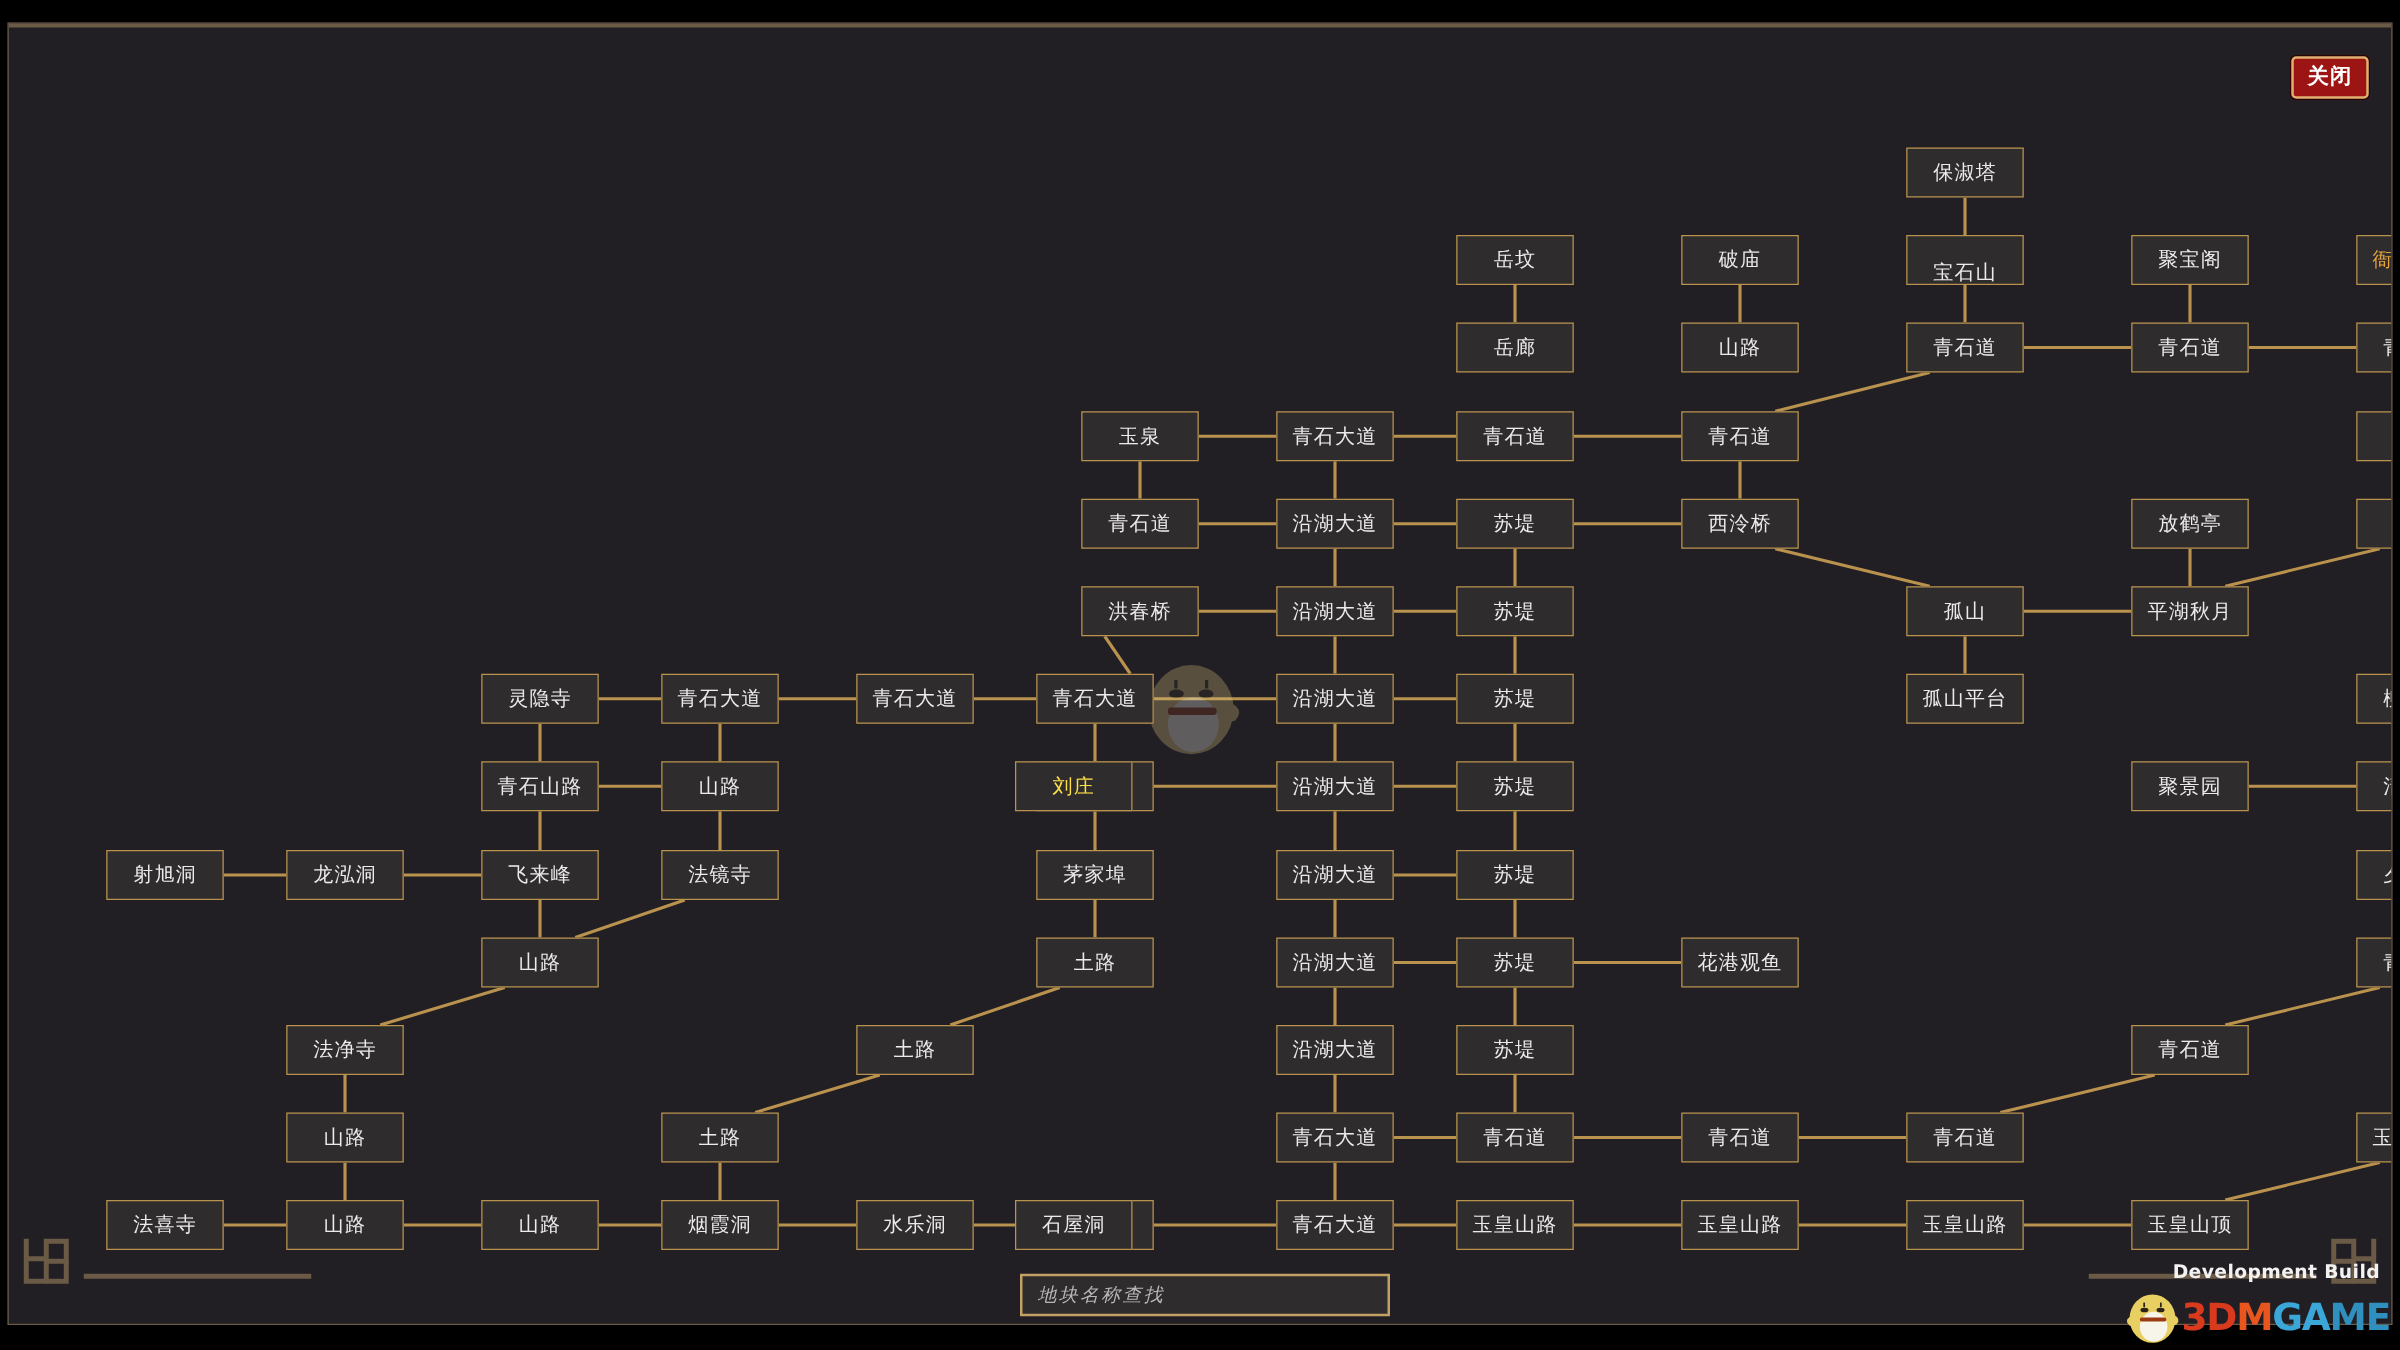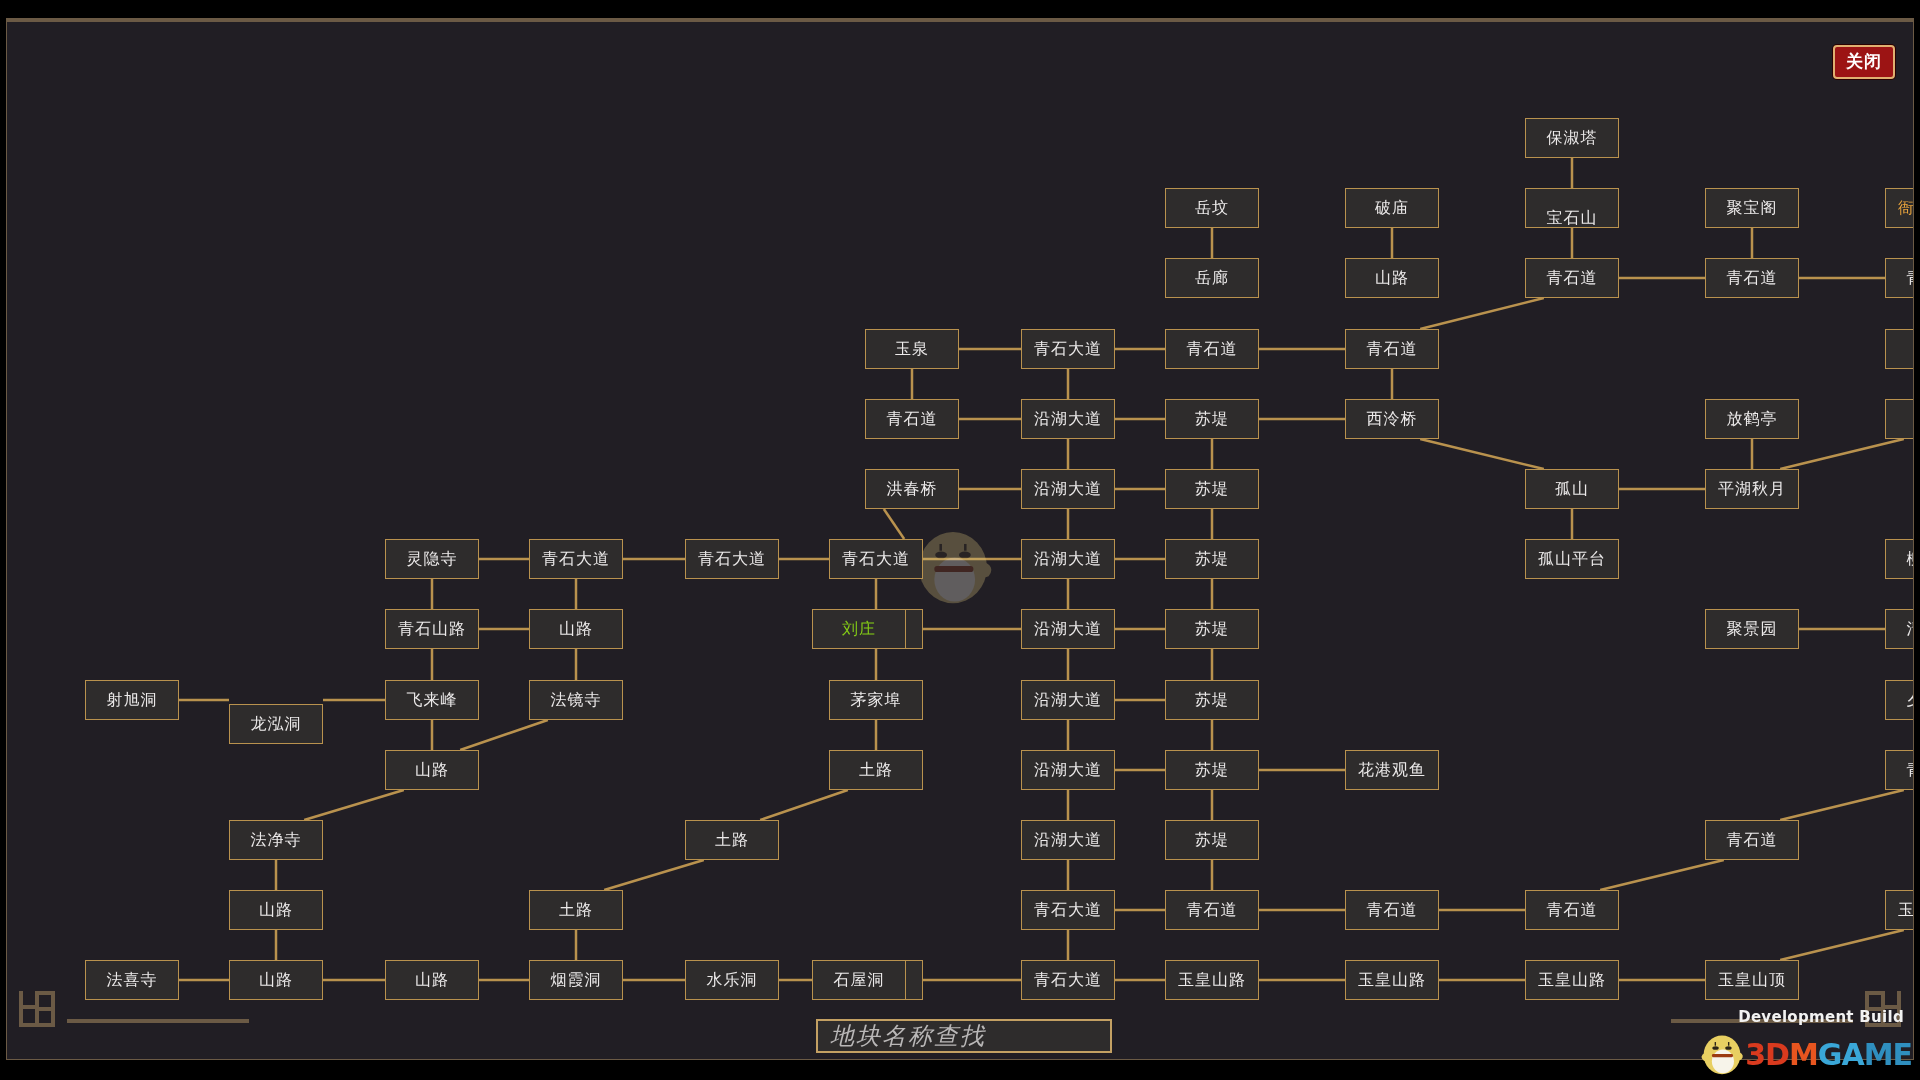--- a/index.html
+++ b/index.html
@@ -106,21 +106,21 @@
     background: #2e2c2c;
     border: 2px solid #c3a063;
     box-sizing: border-box;
     z-index: 5;
   }
   #search-input {
     width: 100%; height: 100%;
     background: transparent;
     border: none; outline: none;
     color: #d8d6d6;
-    font-size: 24px;
+    font-size: 15px;
     font-style: italic;
     padding: 0 12px;
     box-sizing: border-box;
     font-family: "DejaVu Sans", "Liberation Sans", sans-serif;
     letter-spacing: 2px;
   }
   #search-input::placeholder { color: #b9b7b7; font-style: italic; opacity: 1; }
   
   .corner {
     position: absolute;
@@ -413,38 +413,38 @@
         <div class="node" style="left: 378px; top: 590px; width: 94px; height: 40px;">
           <div class="main" style="color: rgb(236, 234, 234);">青石山路</div>
         </div>
         <div class="node" style="left: 522px; top: 590px; width: 94px; height: 40px;">
           <div class="main" style="color: rgb(236, 234, 234);">山路</div>
         </div>
         <div class="node" style="left: 822px; top: 590px; width: 94px; height: 40px;">
           <div class="main" style="color: rgb(236, 234, 234);">黄泥岭</div>
         </div>
         <div class="node" style="left: 805px; top: 590px; width: 94px; height: 40px;">
-          <div class="main" style="color: #84cc16;">刘庄</div>
+          <div class="main" style="color: #fde047;">刘庄</div>
         </div>
         <div class="node" style="left: 1014px; top: 590px; width: 94px; height: 40px;">
           <div class="main" style="color: rgb(236, 234, 234);">沿湖大道</div>
         </div>
         <div class="node" style="left: 1158px; top: 590px; width: 94px; height: 40px;">
           <div class="main" style="color: rgb(236, 234, 234);">苏堤</div>
         </div>
         <div class="node" style="left: 1698px; top: 590px; width: 94px; height: 40px;">
           <div class="main" style="color: rgb(236, 234, 234);">聚景园</div>
         </div>
         <div class="node" style="left: 1878px; top: 590px; width: 94px; height: 40px;">
           <div class="main" style="color: rgb(236, 234, 234);">清波门</div>
         </div>
         <div class="node" style="left: 78px; top: 661px; width: 94px; height: 40px;">
           <div class="main" style="color: rgb(236, 234, 234);">射旭洞</div>
         </div>
-        <div class="node" style="left: 222px; top: 685px; width: 94px; height: 40px;">
+        <div class="node" style="left: 222px; top: 661px; width: 94px; height: 40px;">
           <div class="main" style="color: rgb(236, 234, 234);">龙泓洞</div>
         </div>
         <div class="node" style="left: 378px; top: 661px; width: 94px; height: 40px;">
           <div class="main" style="color: rgb(236, 234, 234);">飞来峰</div>
         </div>
         <div class="node" style="left: 522px; top: 661px; width: 94px; height: 40px;">
           <div class="main" style="color: rgb(236, 234, 234);">法镜寺</div>
         </div>
         <div class="node" style="left: 822px; top: 661px; width: 94px; height: 40px;">
           <div class="main" style="color: rgb(236, 234, 234);">茅家埠</div>

